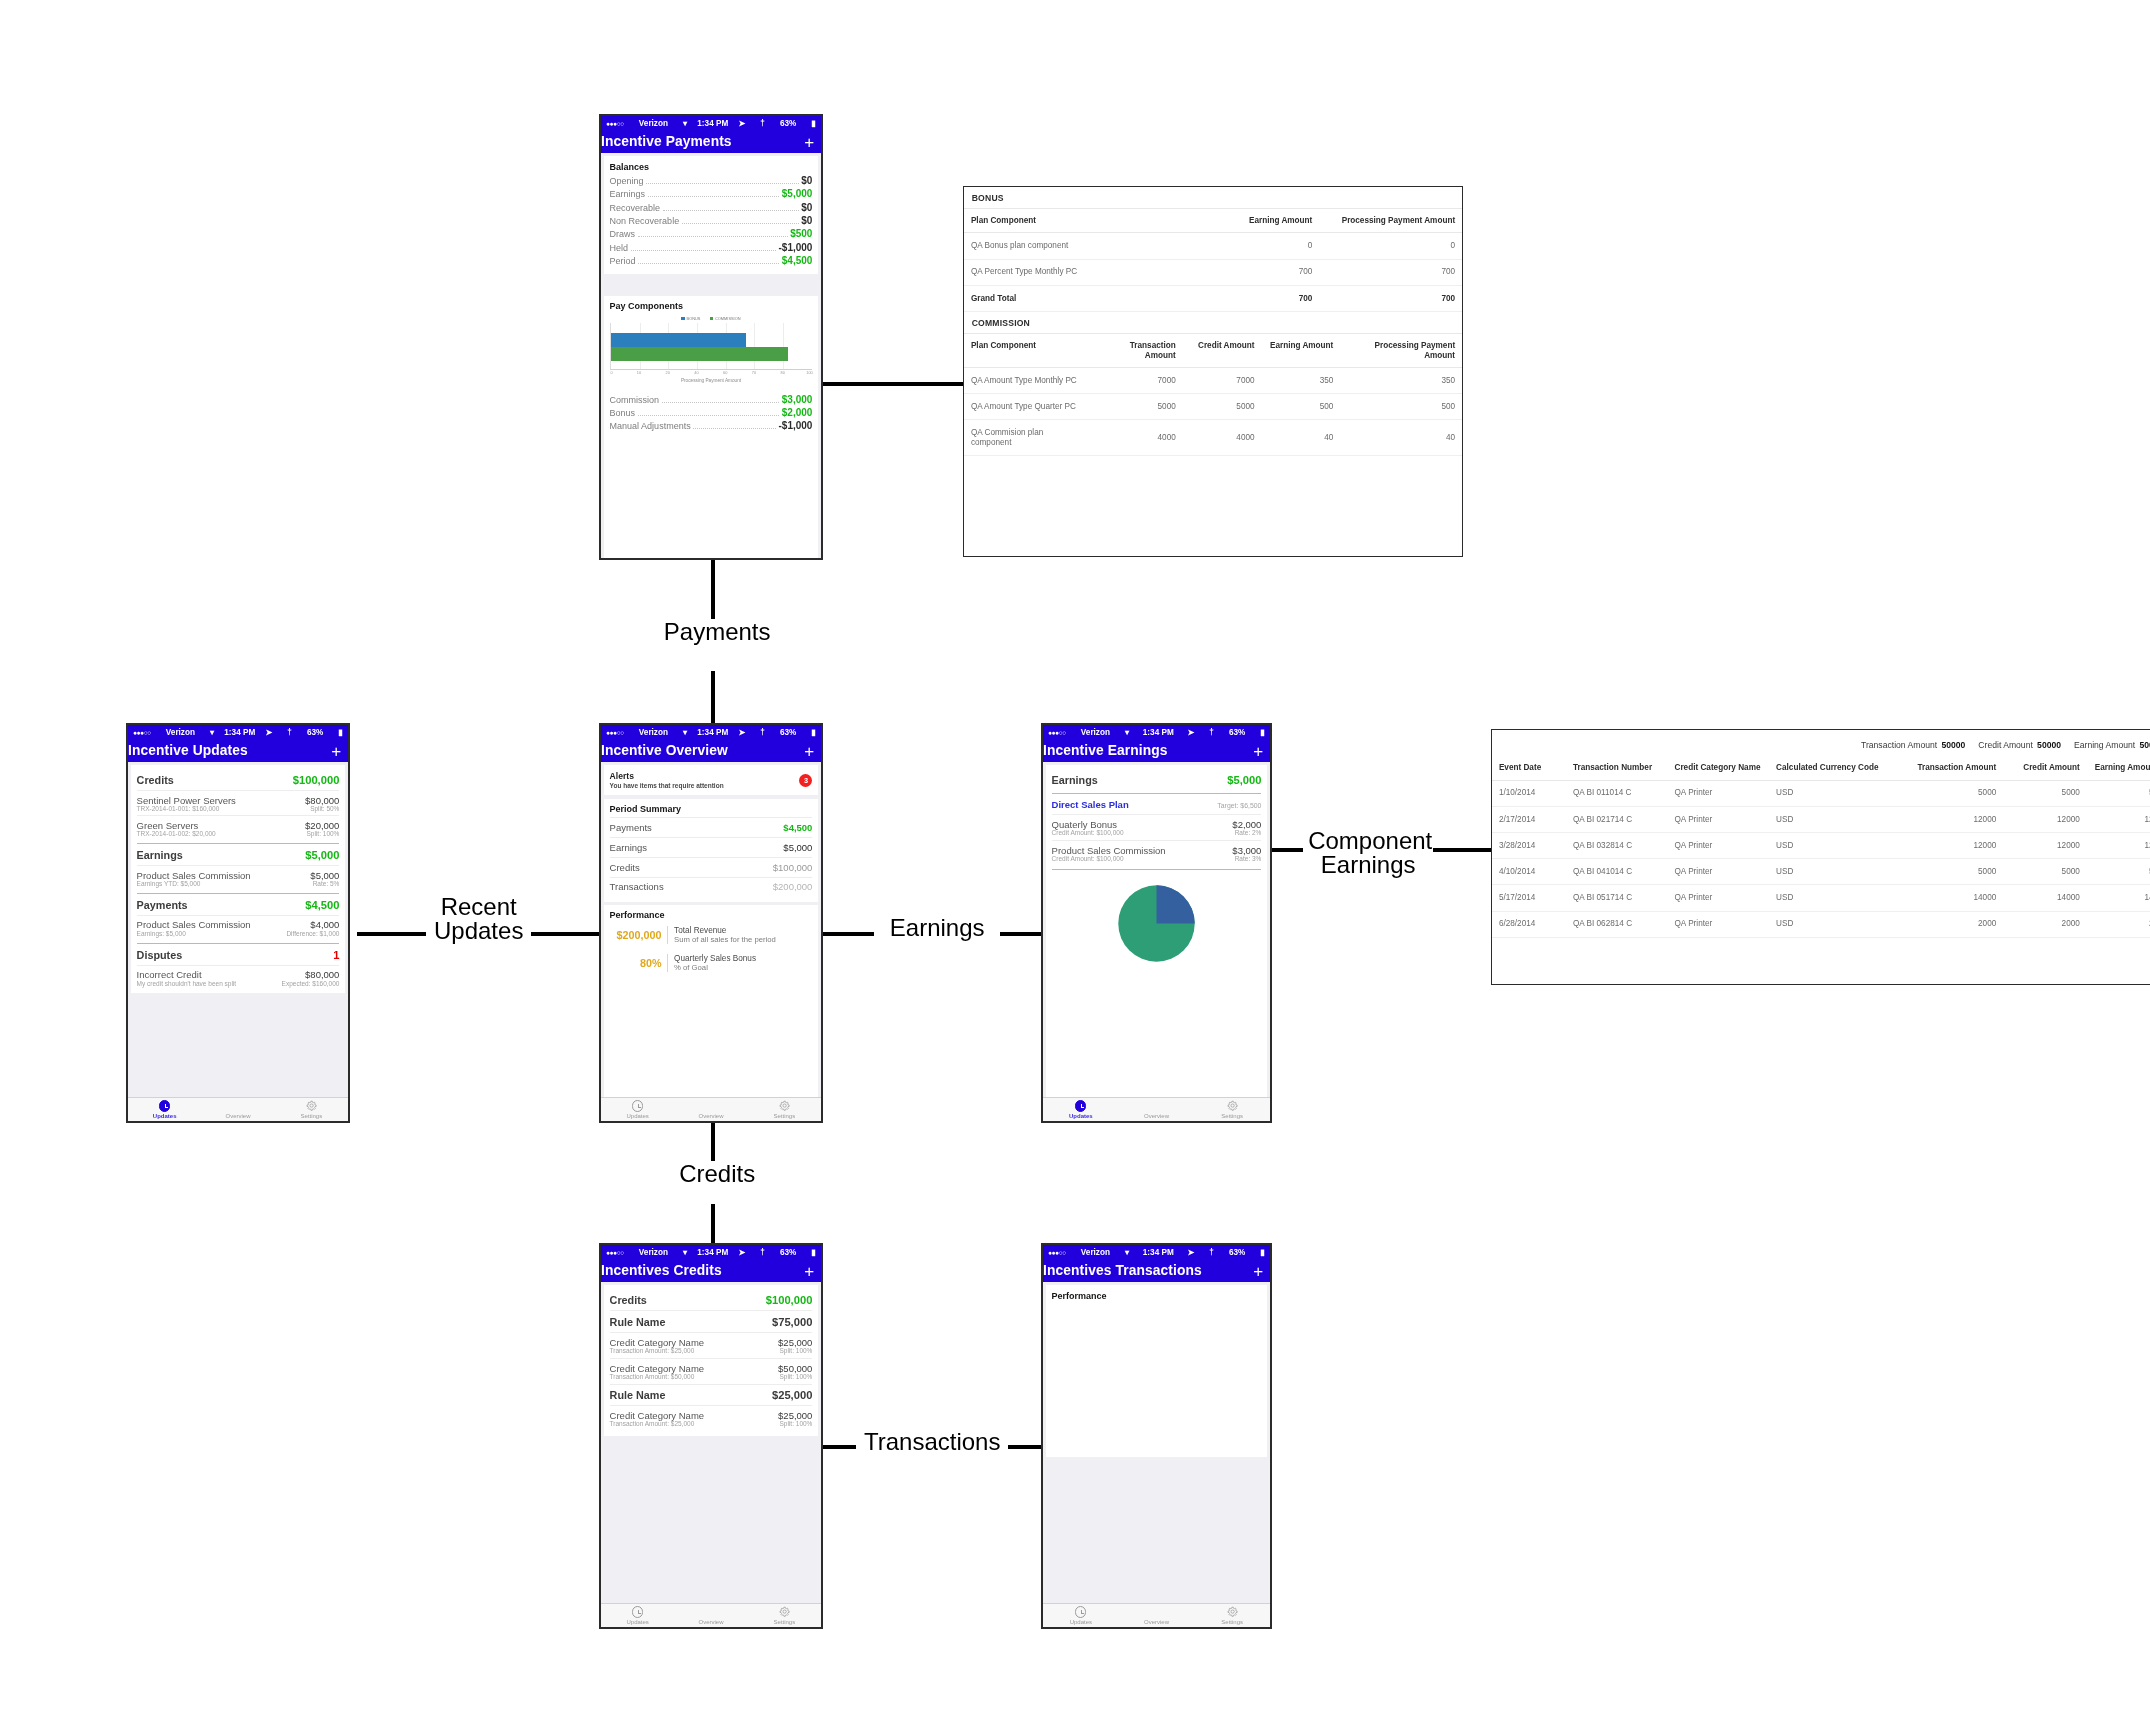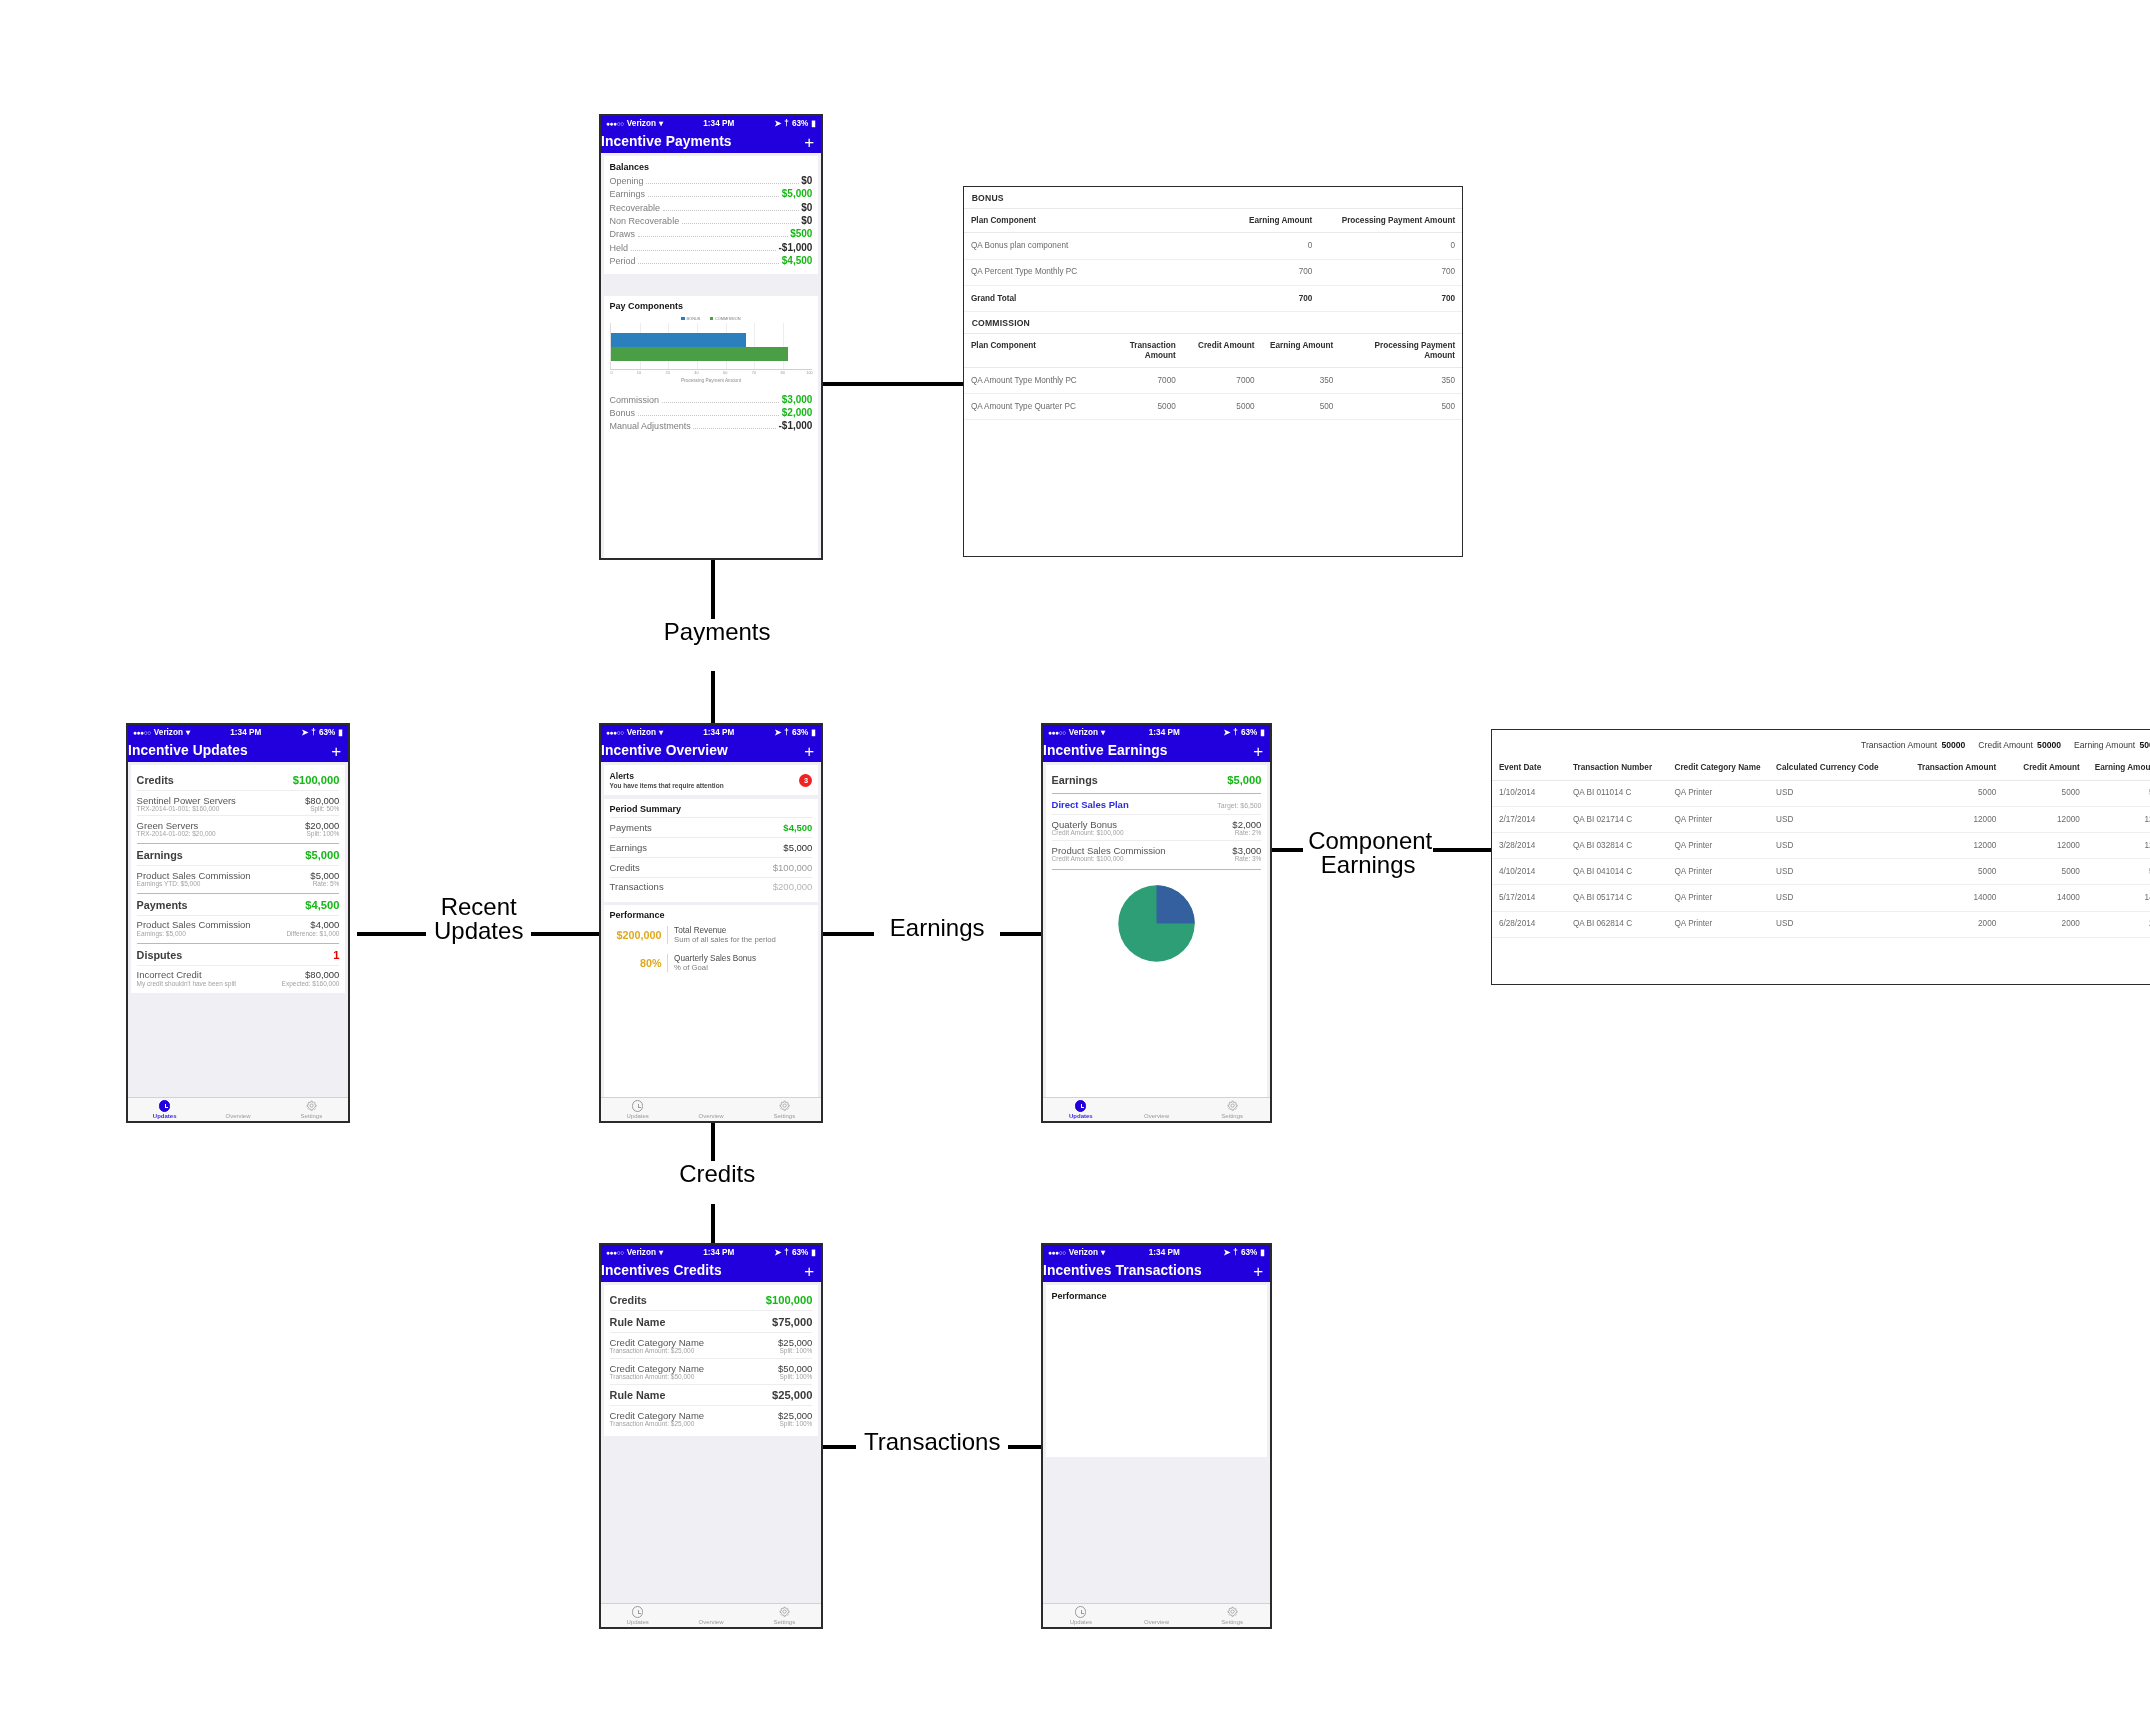--- a/index.html
+++ b/index.html
@@ -11,21 +11,21 @@
   .conn.h{height:3.9px;}
   .conn.v{width:3.9px;}
   .conn-label{position:absolute;font-size:24px;color:#000;line-height:1.02;text-align:center;
               background:#fff;padding:0.9px 5.2px;white-space:pre-line;font-family:"Liberation Sans",sans-serif;}
 
   
   .phone{position:absolute;background:#fff;border:2.2px solid #2b2b2b;box-sizing:border-box;
          display:flex;flex-direction:column;overflow:hidden;}
   .statusbar{height:14.6px;background:#2200dd;color:#fff;display:flex;align-items:center;
              justify-content:space-between;padding:0 5.2px;font-size:8.2px;font-weight:bold;flex:0 0 auto;}
-  .sb-left,.sb-right{display:flex;align-items:center;gap:3px;}
+  .sb-left,.sb-right{display:flex;align-items:center;gap:15px;}
   .dots{letter-spacing:-0.4px;font-size:6.5px;}
   .navbar{background:#2200dd;color:#fff;display:flex;align-items:center;justify-content:flex-start;
           position:relative;flex:0 0 auto;height:22.4px;}
   .navbar .title{font-size:13.8px;font-weight:bold;letter-spacing:0.1px;}
   .navbar .plus{position:absolute;right:6.9px;top:50%;transform:translateY(-50%);font-size:17px;font-weight:300;line-height:1;}
   .screen{flex:1 1 auto;background:#efeff4;overflow:hidden;display:flex;flex-direction:column;}
   .card{background:#fff;margin:3.4px 3px 0 3px;padding:4.3px 5.6px 5.2px 5.6px;box-sizing:border-box;}
   .card.flush{margin-top:22px;}
   .card-title{font-size:9px;font-weight:bold;color:#141414;margin:0.9px 0 3.4px 0;}
 
@@ -307,20 +307,27 @@
             <td class="ta-r">7000</td>
             <td class="ta-r">350</td>
             <td class="ta-r">350</td>
           </tr>
         <tr>
             <td class="ta-l">QA Amount Type Quarter PC</td>
             <td class="ta-r">5000</td>
             <td class="ta-r">5000</td>
             <td class="ta-r">500</td>
             <td class="ta-r">500</td>
+          </tr>
+        <tr>
+            <td class="ta-l">QA Commision plan component</td>
+            <td class="ta-r">4000</td>
+            <td class="ta-r">4000</td>
+            <td class="ta-r">40</td>
+            <td class="ta-r">40</td>
           </tr>
       </tbody>
     </table>
   </div>
 
   <div class="phone" style="left:126px;top:723px;width:224px;height:400px;">
     <div class="statusbar">
       <span class="sb-left">
           <span class="dots">●●●○○</span>
         <span>Verizon</span>

